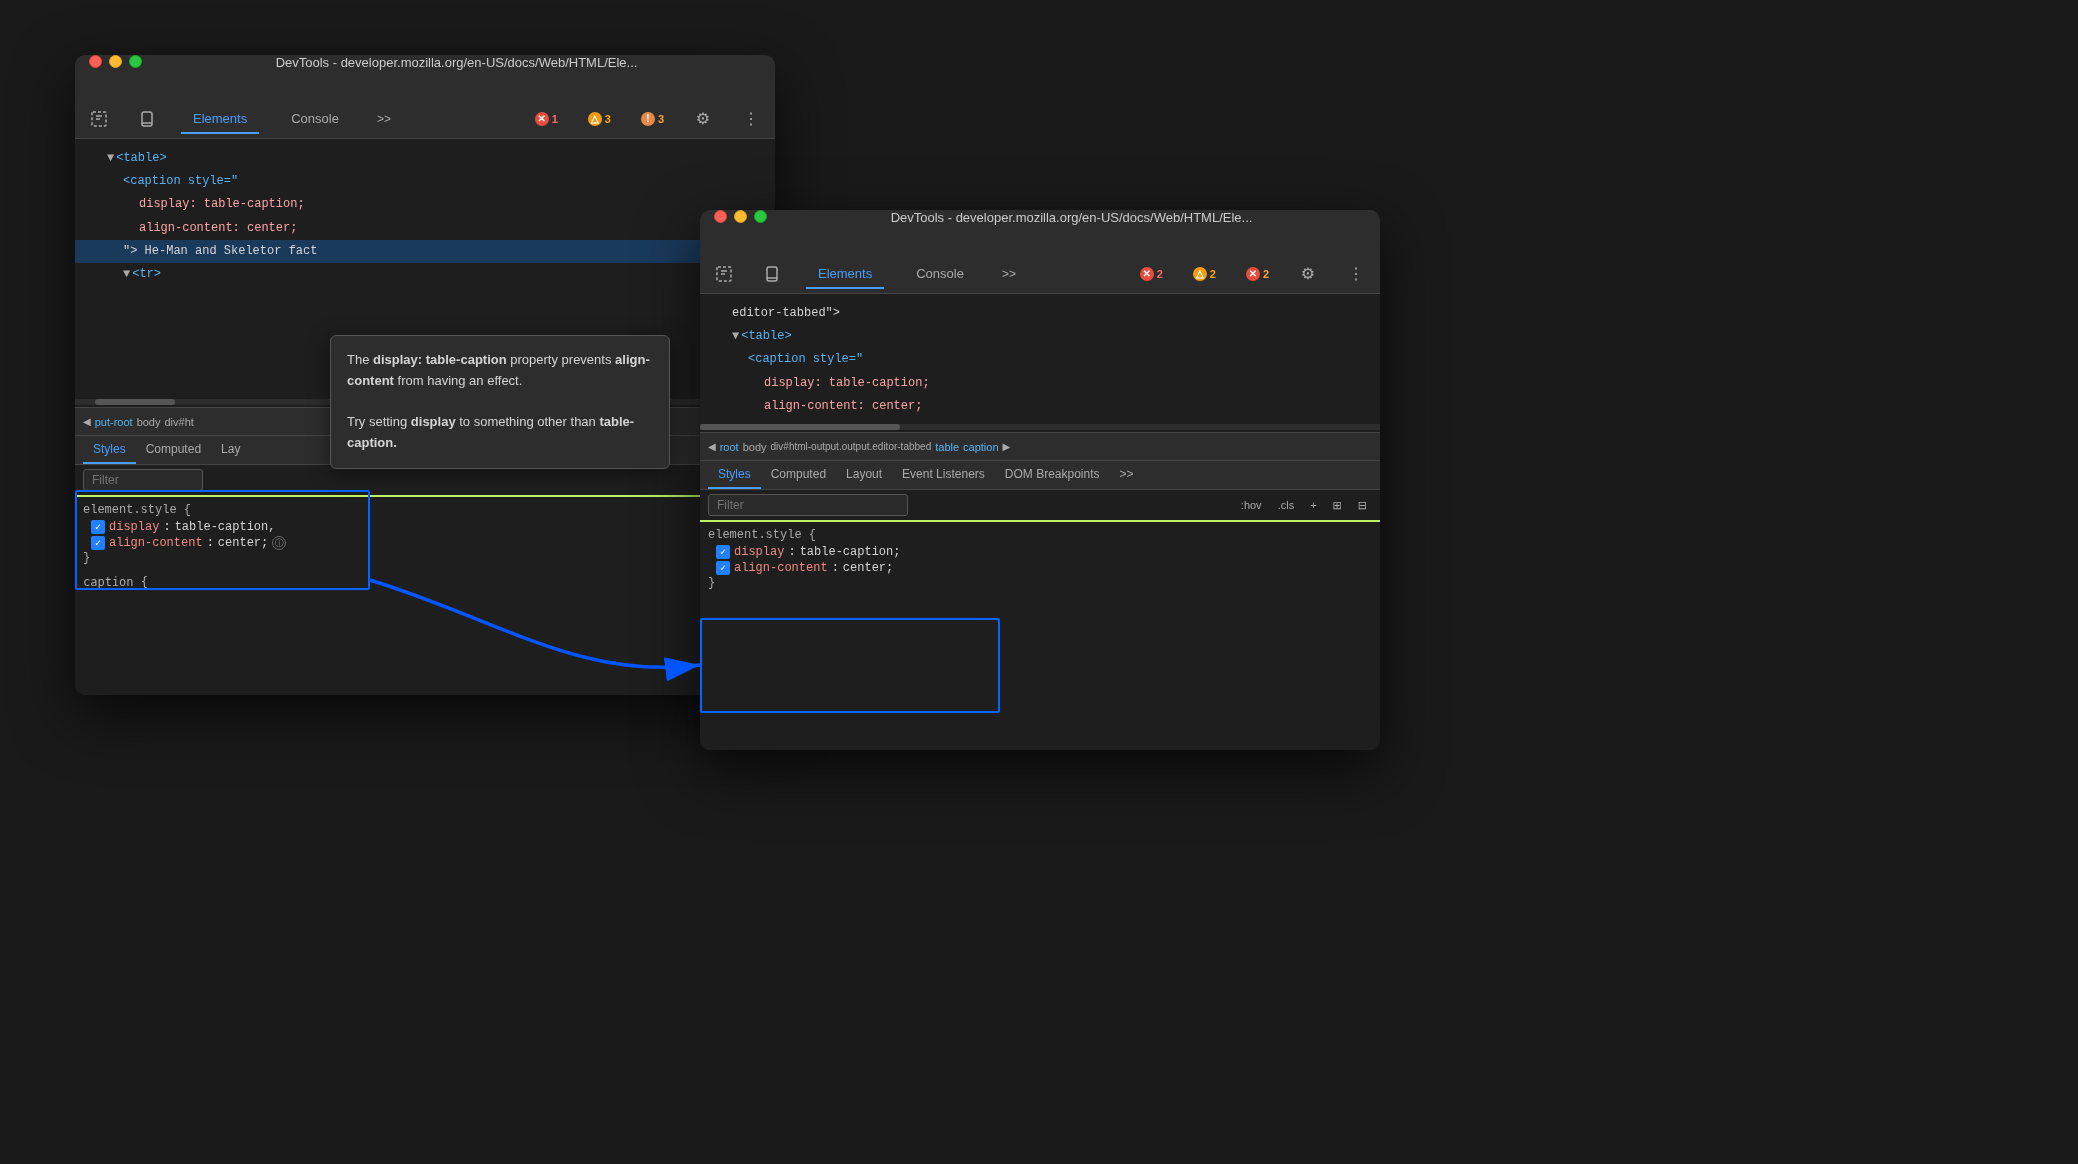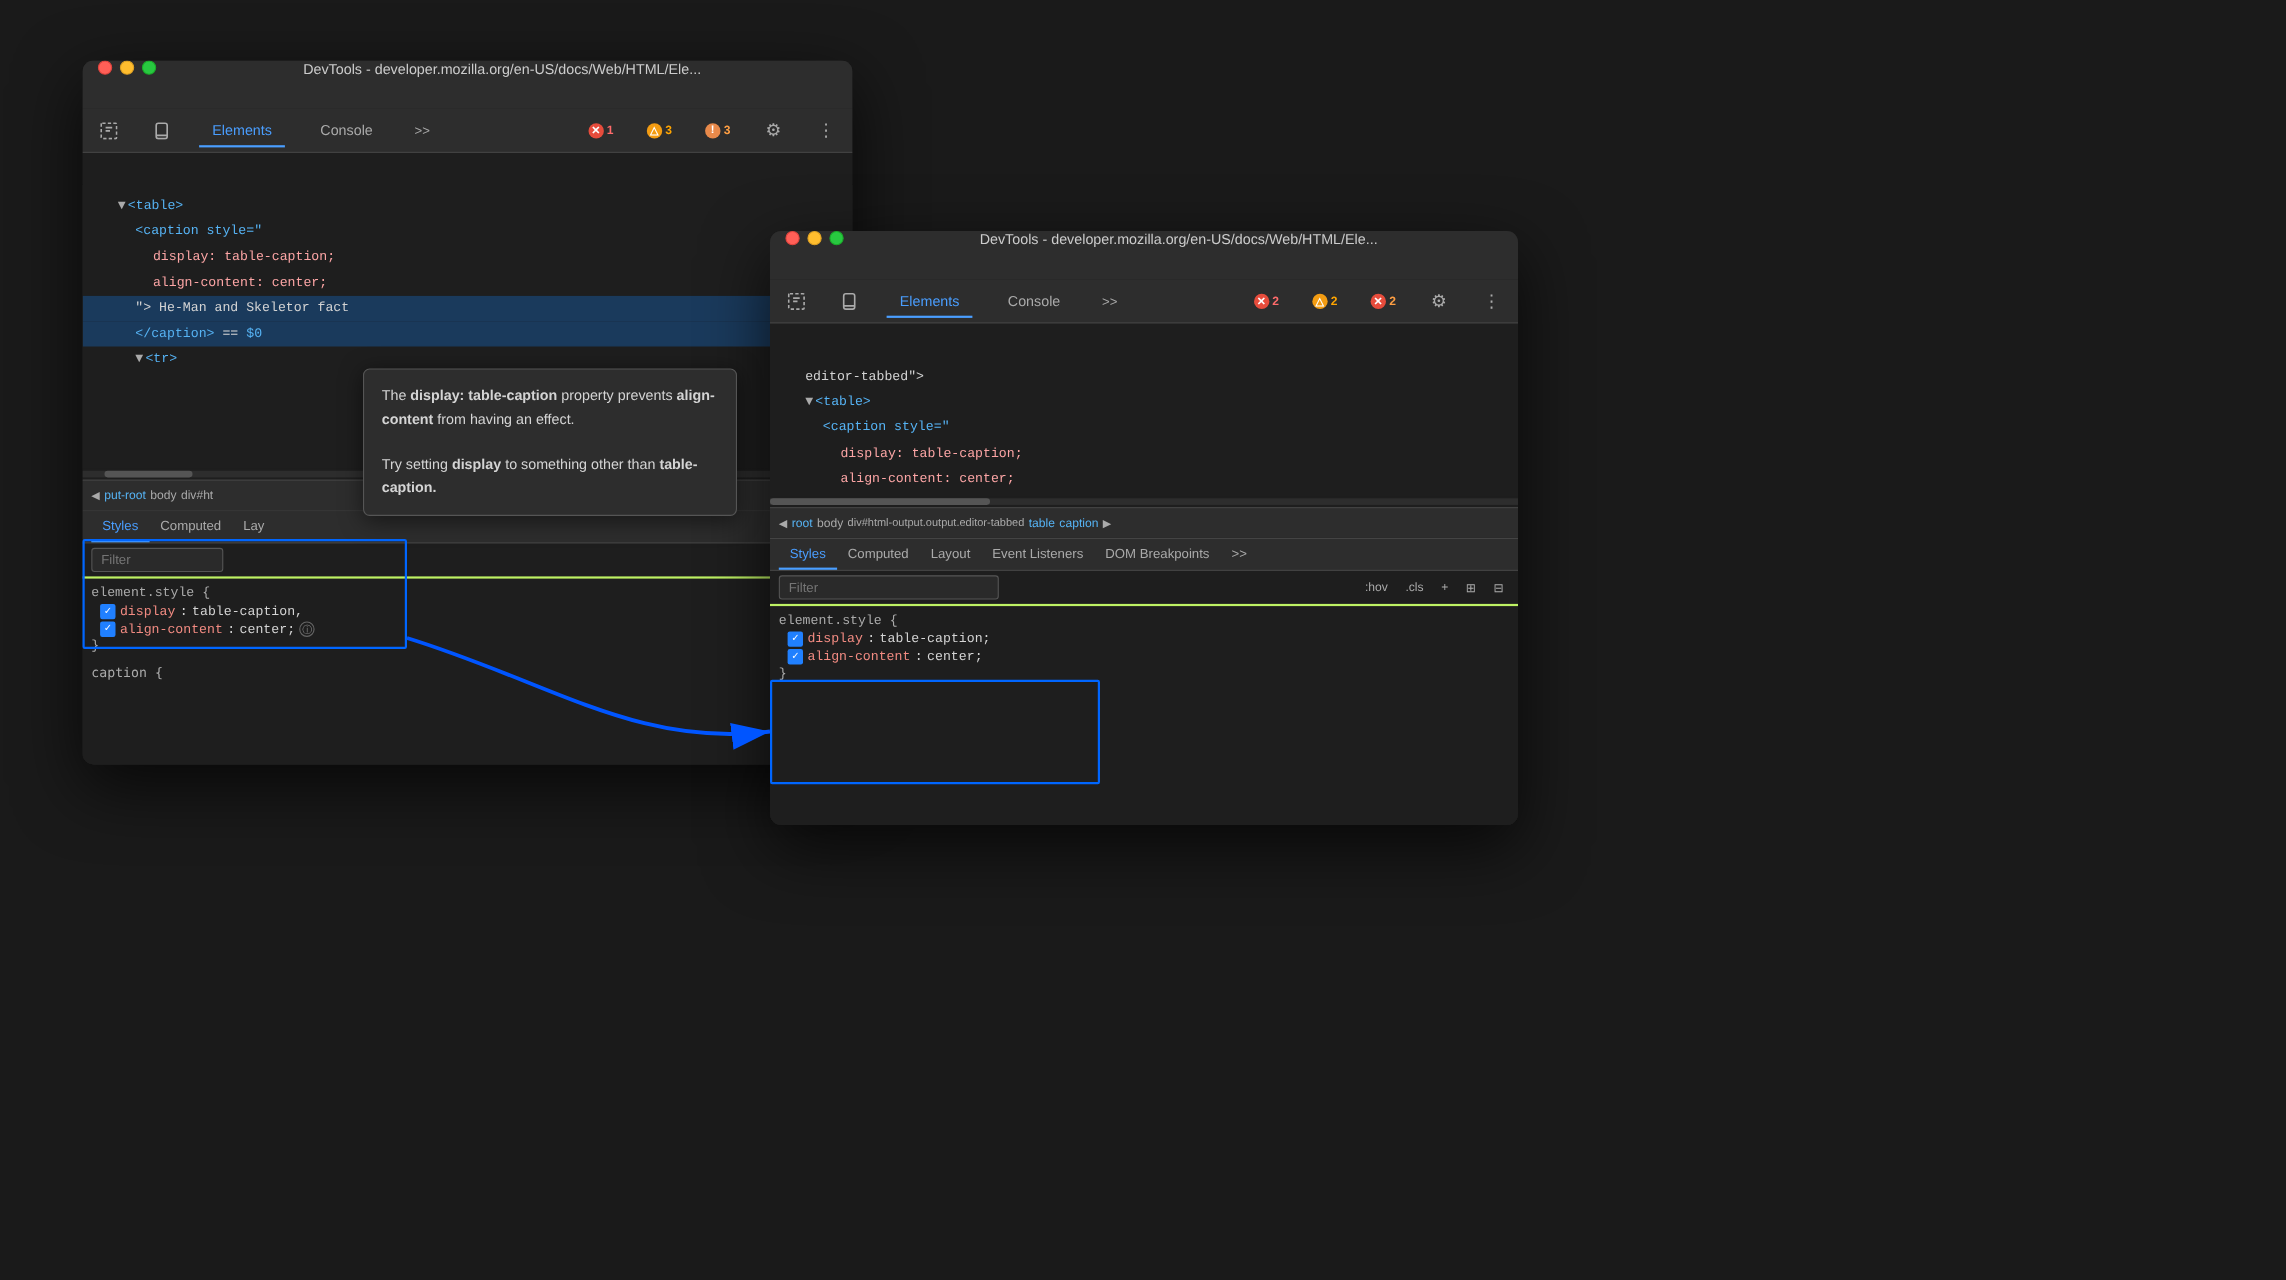--- a/index.html
+++ b/index.html
@@ -147,21 +147,20 @@
     .bc-error { background: #e74c3c; }
     .bc-warning { background: #f39c12; }
     .bc-info { background: #e74c3c; }
 
     
     .main-content {
       display: flex;
       flex-direction: column;
       height: calc(100% - 84px);
       background: #1e1e1e;
-      margin-top: 29px;
     }
 
     
     .html-tree {
       flex: 1;
       padding: 8px 0;
       font-family: 'Menlo', 'Monaco', 'Courier New', monospace;
       font-size: 12px;
       overflow: hidden;
       background: #1e1e1e;
@@ -435,25 +434,20 @@
         <span class="tag-color">&lt;caption </span><span class="attr-name">style</span><span class="tag-color">="</span>
       </div>
       <div class="tree-line indent3">
         <span class="attr-value">display: table-caption;</span>
       </div>
       <div class="tree-line indent3">
         <span class="attr-value">align-content: center;</span>
       </div>
       <div class="tree-line indent2 selected">
         <span class="text-content">"&gt; He-Man and Skeletor fact</span>
-      </div>
-      <div class="tree-line indent2 selected">
-        <span class="tag-color">&lt;/caption&gt;</span>
-        <span class="text-content"> == </span>
-        <span class="dollar-zero">$0</span>
       </div>
       <div class="tree-line indent2">
         <span class="triangle">▼</span><span class="tag-color">&lt;tr&gt;</span>
       </div>
     </div>
 
     <div class="scrollbar-track">
       <div class="scrollbar-thumb" style="left:20px; width:80px;"></div>
     </div>
 

